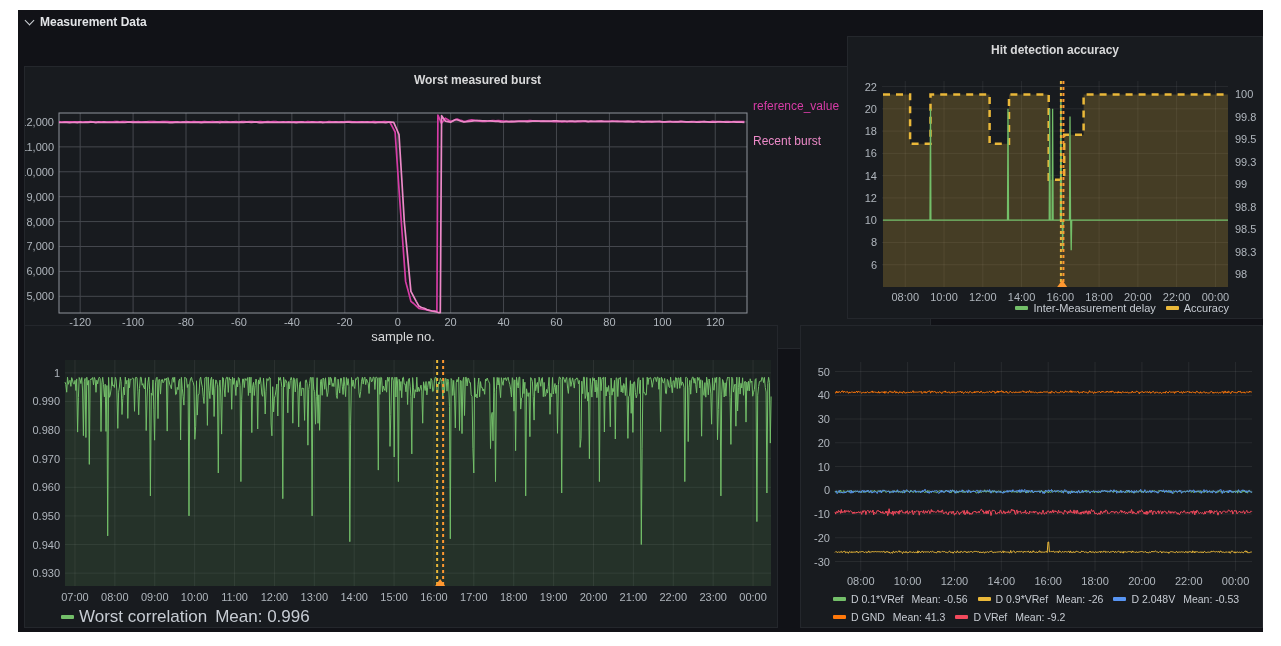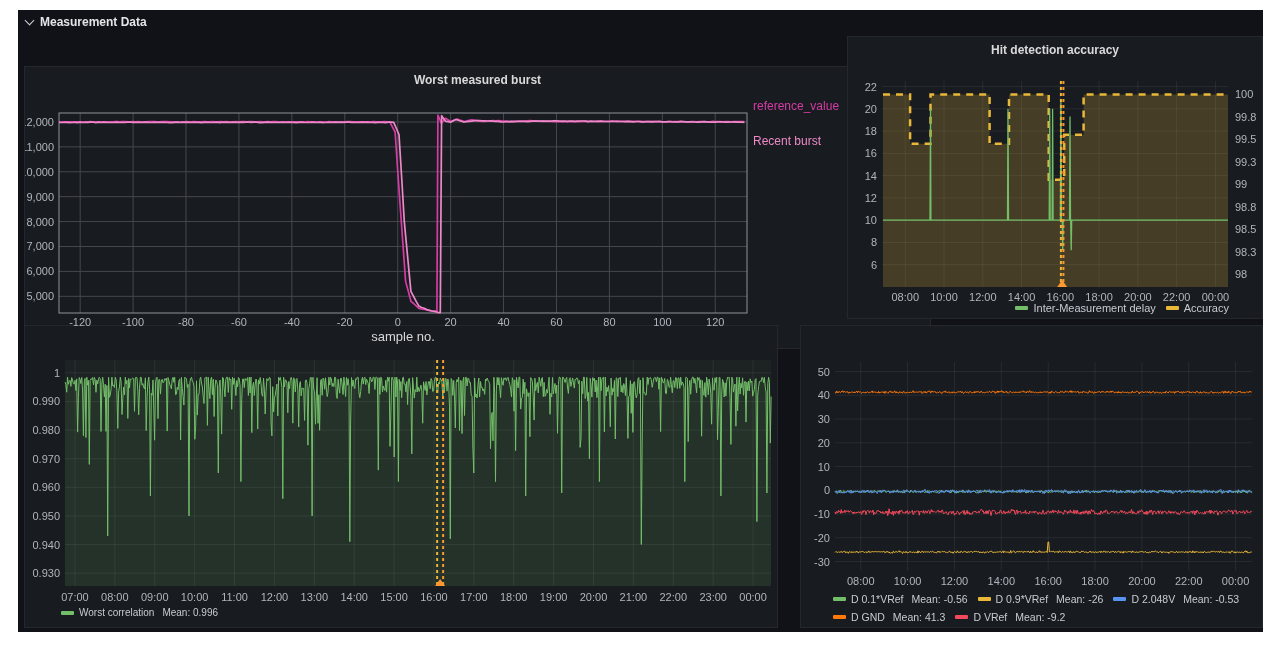--- a/index.html
+++ b/index.html
@@ -20,21 +20,21 @@
   .panel svg { position:absolute; left:0; top:0; z-index:1; }
   .legend-item { display:flex; align-items:center; margin-right:10px; white-space:nowrap; }
   .swatch { width:13px; height:4px; border-radius:1px; margin-right:5px; flex:none; }
   .lname  { color:#c7ccd3; }
   .lmean  { color:#c7ccd3; margin-left:8px; }
   #legend0 { position:absolute; left:728px; top:32px; display:flex; flex-direction:column;
              gap:21px; font-size:12px; z-index:2; }
   #legend0 .p1item { cursor:pointer; }
   #legend1 { position:absolute; left:34px; top:265px; width:347px; display:flex;
              justify-content:flex-end; font-size:11px; z-index:2; }
-  #legend2 { position:absolute; left:36px; top:281px; display:flex; font-size:10px; z-index:2; }
+  #legend2 { position:absolute; left:36px; top:281px; display:flex; font-size:17px; z-index:2; }
   #legend3 { position:absolute; left:32px; top:264px; width:436px; display:flex; flex-wrap:wrap;
              font-size:10.5px; line-height:18px; z-index:2; }
 </style>
 </head>
 <body>
 
 <div class="page">
   <div class="dashboard">
 
     <div class="row-header">

